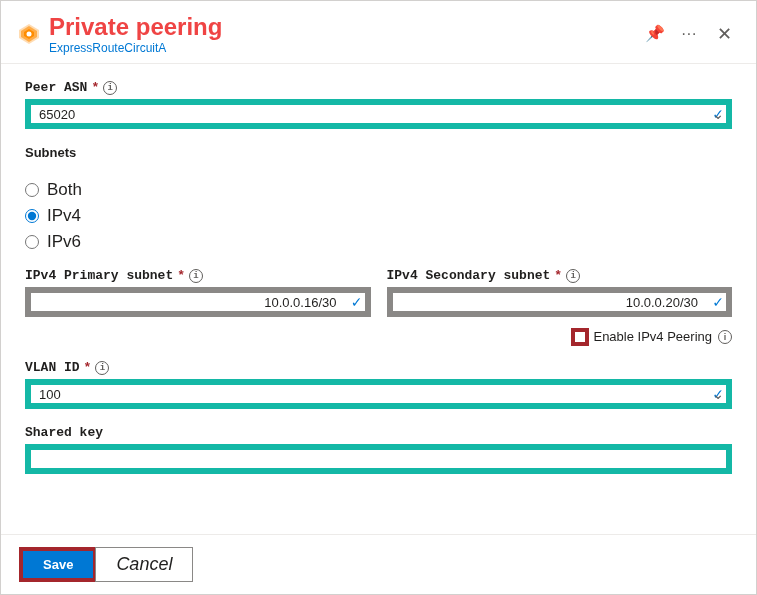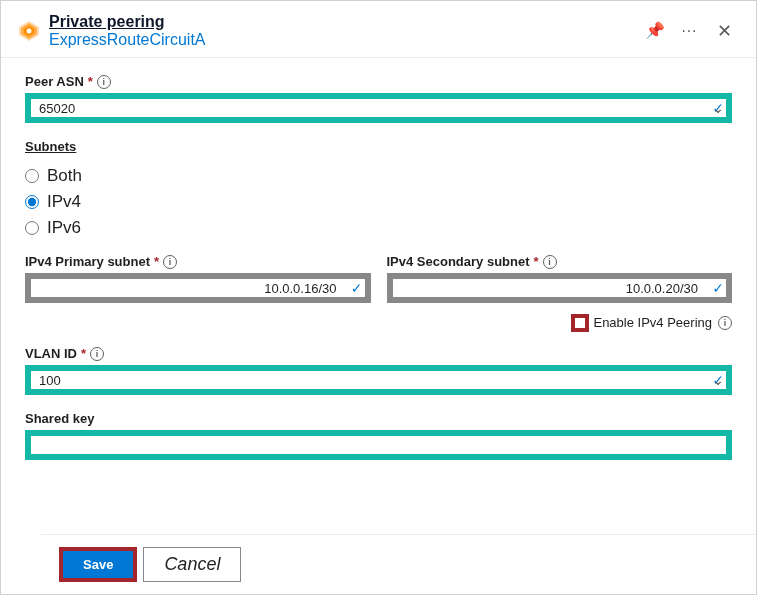--- a/index.html
+++ b/index.html
@@ -32,27 +32,26 @@
       width: 24px;
       height: 24px;
       flex-shrink: 0;
     }
     .dialog-title-group {
       display: flex;
       flex-direction: column;
       flex: 1;
     }
     .dialog-title {
-      font-size: 16px;
+      font-size: 24px;
       font-weight: 600;
-      color: #0f172a;
-      text-decoration: underline;
+      color: #ef4444;
     }
     .dialog-subtitle {
-      font-size: 16px;
+      font-size: 12px;
       color: #0078d4;
     }
     .header-actions {
       display: flex;
       align-items: center;
       gap: 8px;
       color: #605e5c;
     }
     .header-icon-btn {
       cursor: pointer;
@@ -80,20 +79,21 @@
       margin-bottom: 16px;
     }
     .form-label {
       font-size: 13px;
       font-weight: 600;
       color: #201f1e;
       margin-bottom: 4px;
       display: flex;
       align-items: center;
       gap: 4px;
+      font-family: Liberation Mono, monospace;
     }
     .required { color: #a4262c; }
     .info-icon {
       display: inline-flex;
       align-items: center;
       justify-content: center;
       width: 14px;
       height: 14px;
       border-radius: 50%;
       border: 1px solid #605e5c;
@@ -206,23 +206,21 @@
       border-color: #0078d4;
     }
     .checkbox-label {
       font-size: 13px;
       color: #201f1e;
     }
     .dialog-footer {
       padding: 12px 20px;
       border-top: 1px solid #edebe9;
       display: flex;
-      gap: 8px;
-      align-items: center;
-      margin-left: 40px;
+      align-items: center;
     }
     .btn-primary {
       background: #0078d4;
       color: #fff;
       border: 2px solid #a4262c;
       padding: 6px 20px;
       font-size: 13px;
       font-weight: 600;
       cursor: pointer;
       outline: 2px solid #a4262c;
@@ -233,22 +231,21 @@
       border: 1px solid #8a8886;
       padding: 6px 20px;
       font-size: 18px;
       cursor: pointer;
       font-style: italic;
     }
     .subnets-label {
       font-size: 13px;
       font-weight: 600;
       color: #201f1e;
-      margin-bottom: 12px;
-      text-decoration: underline;
+      margin-bottom: 20px;
     }
   </style>
 </head>
 <body>
 
 <div class="dialog">
 
   <div class="dialog-header">
     <div class="dialog-logo">
       <svg viewBox="0 0 24 24" width="24" height="24">

